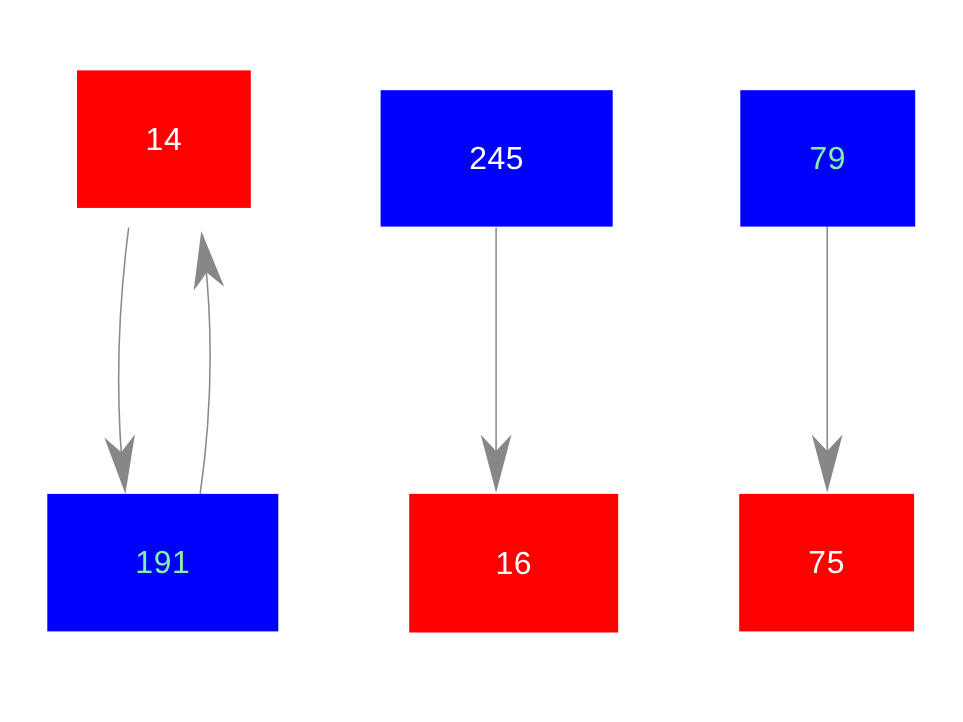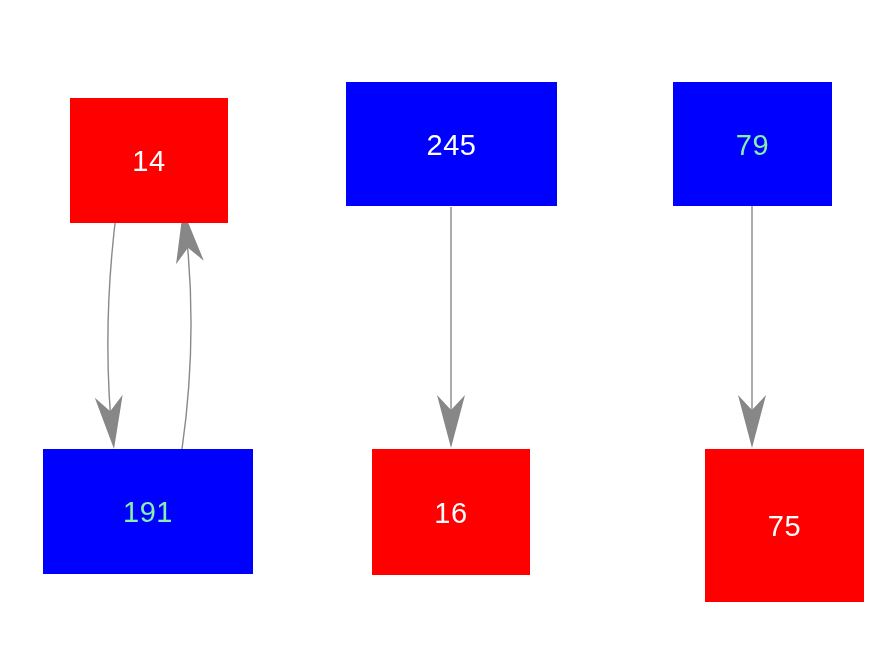--- a/index.html
+++ b/index.html
@@ -34,26 +34,26 @@
     display: flex;
     align-items: center;
     justify-content: center;
     font-size: 29px;
     letter-spacing: 0.5px;
   }
   .node .node-label {
     line-height: 1;
     transform: translateY(1px);
   }
-  .n0 { left: 70px;  top: 98px;  width: 158px; height: 125px; text-align: center; }
+  .n0 { left: 70px;  top: 64px;  width: 158px; height: 125px; text-align: center; }
   .n1 { left: 346px; top: 82px;  width: 211px; height: 124px; }
   .n2 { left: 673px; top: 82px;  width: 159px; height: 124px; }
   .n3 { left: 43px;  top: 449px; width: 210px; height: 125px; }
-  .n4 { left: 372px; top: 449px; width: 158px; height: 126px; }
-  .n5 { left: 705px; top: 449px; width: 159px; height: 153px; }
+  .n4 { left: 372px; top: 449px; width: 190px; height: 126px; }
+  .n5 { left: 672px; top: 449px; width: 159px; height: 125px; }
 </style>
 </head>
 <body>
 
 <div class="canvas" style="background: rgb(255, 255, 255);">
 
   <svg class="edges-layer" viewBox="0 0 875 656" xmlns="http://www.w3.org/2000/svg">
 
     <g>
       <path class="edge-line" d="M 117 207 Q 101 330 113 443" stroke="#898989"></path>

